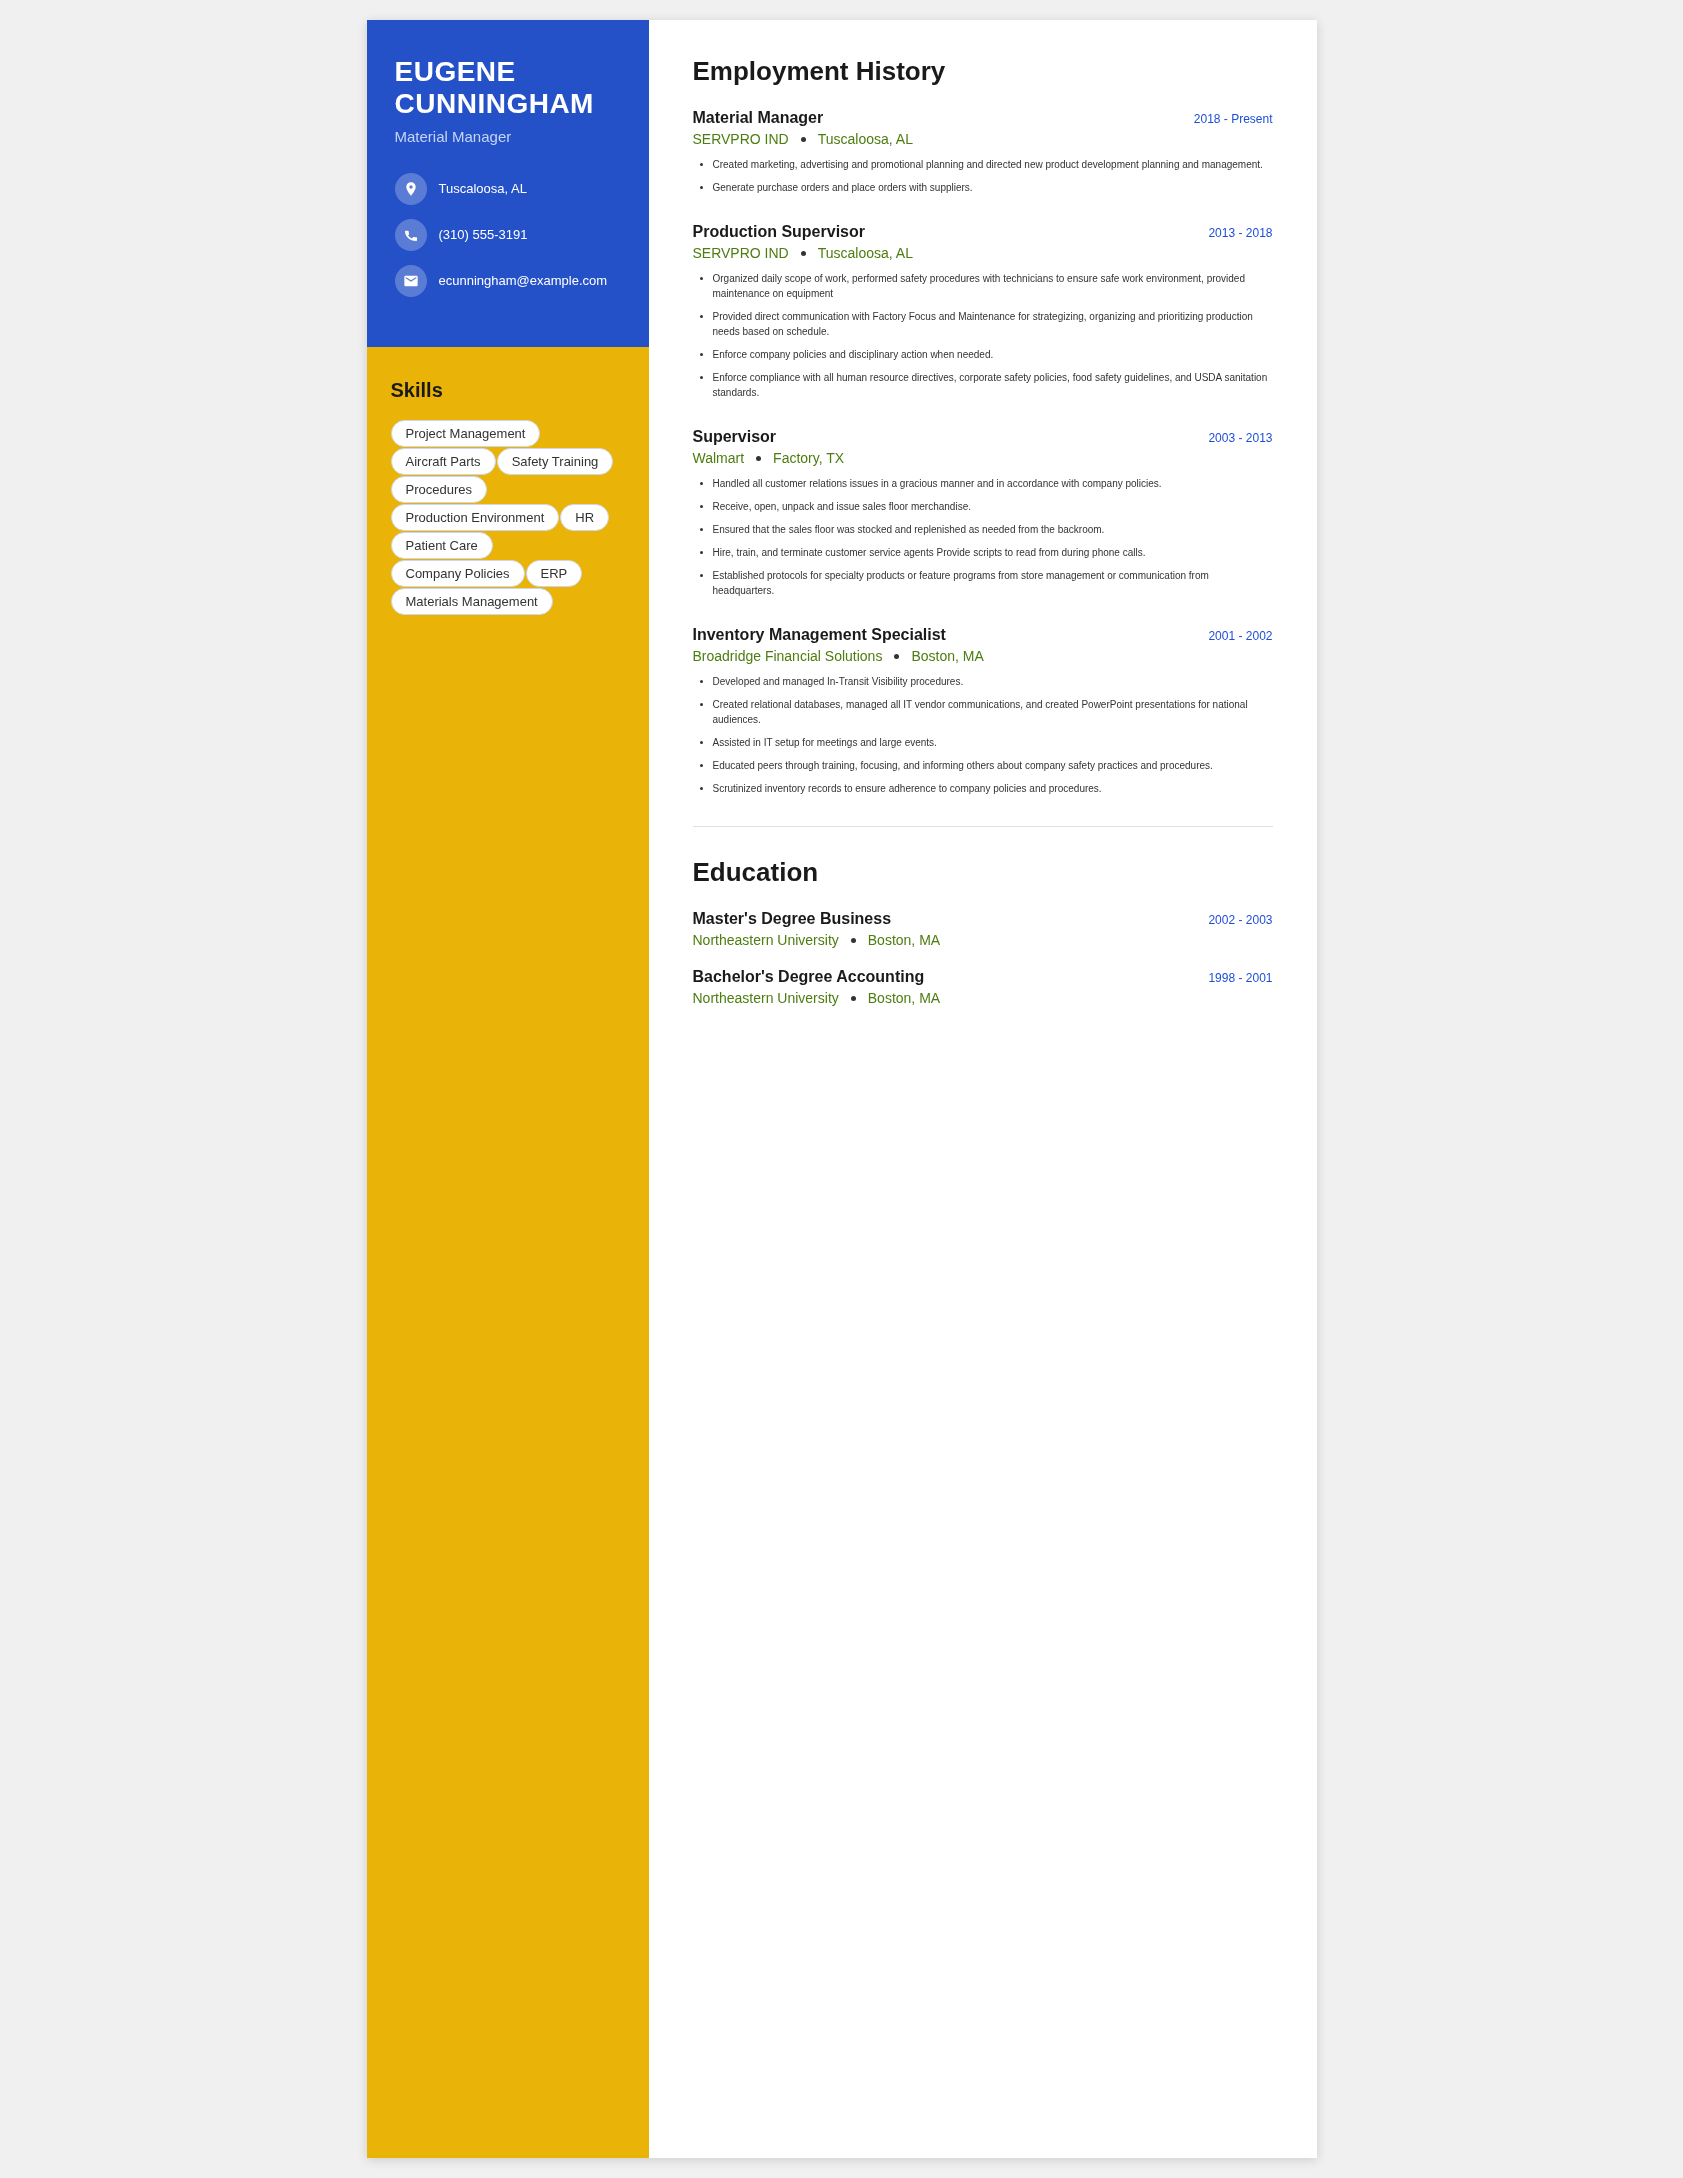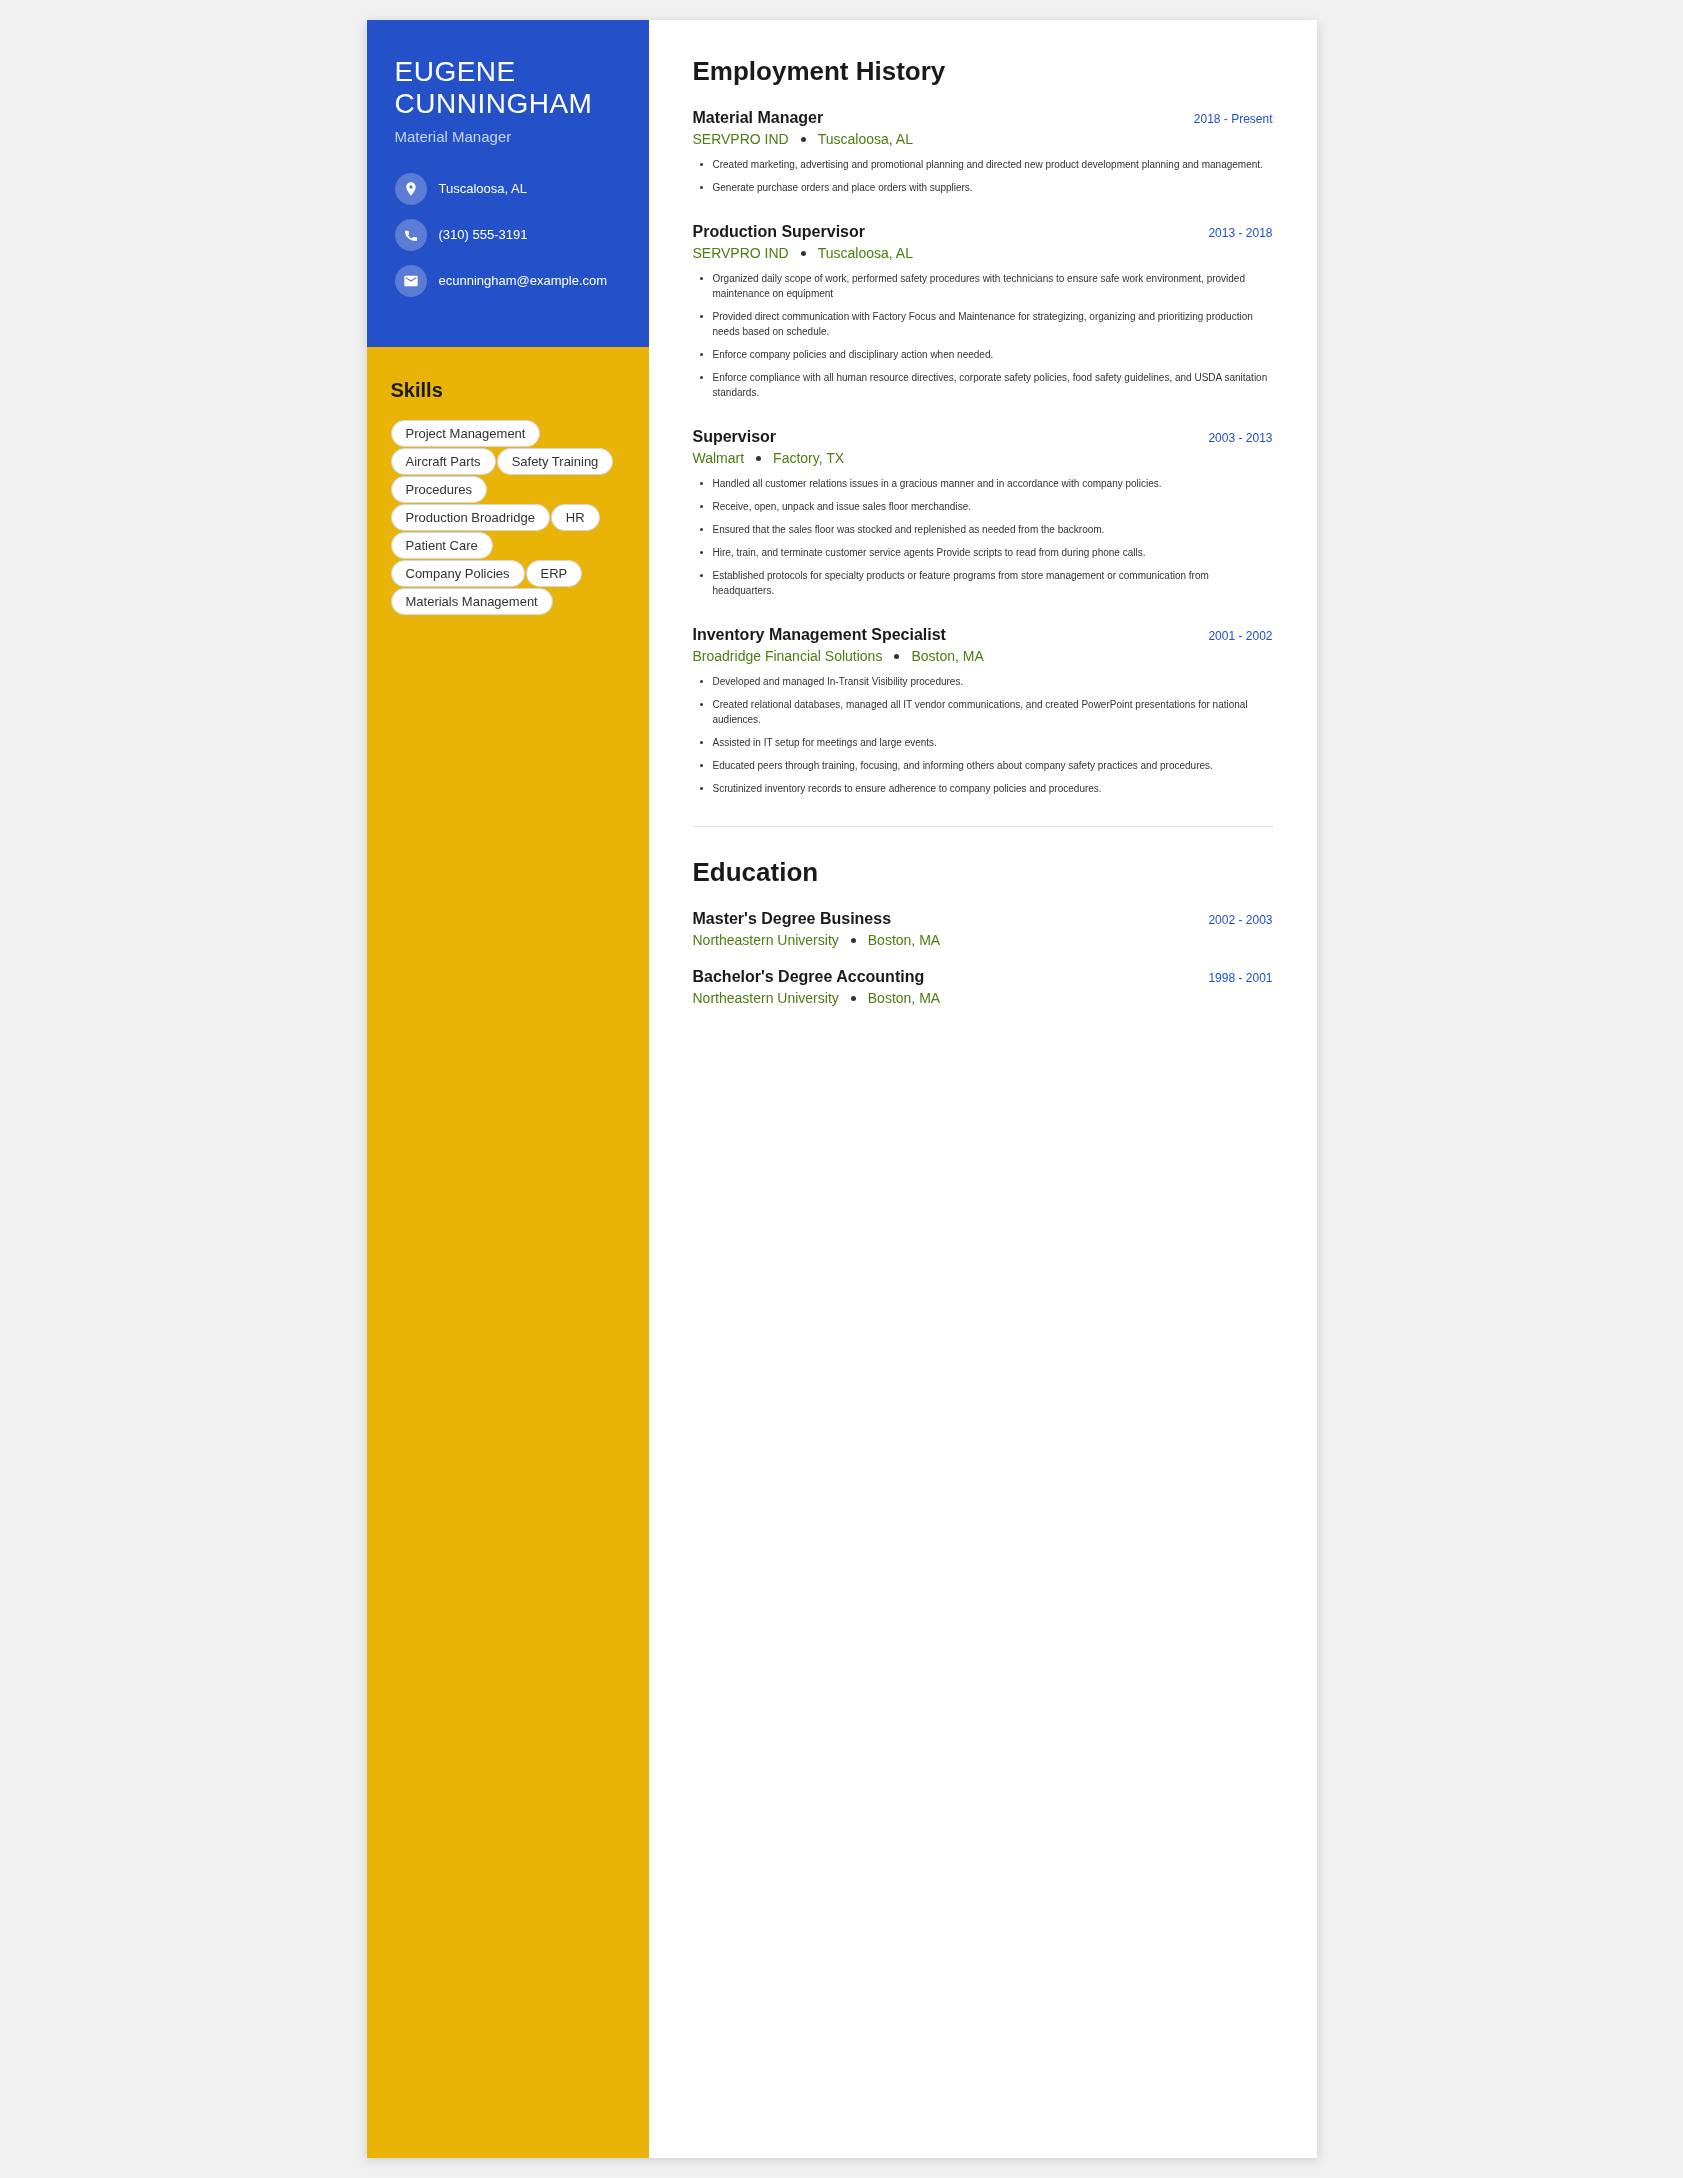--- a/index.html
+++ b/index.html
@@ -27,21 +27,21 @@
       display: flex;
       flex-direction: column;
     }
     .sidebar-top {
       background: #2451c7;
       padding: 36px 28px 36px 28px;
       color: #fff;
     }
     .sidebar-name {
       font-size: 28px;
-      font-weight: 400;
+      font-weight: 700;
       line-height: 1.15;
       letter-spacing: 0.5px;
       text-transform: uppercase;
       margin-bottom: 8px;
     }
     .sidebar-title {
       font-size: 15px;
       font-weight: 400;
       color: #c5d5f5;
       margin-bottom: 28px;
@@ -205,21 +205,21 @@
       </div>
     </div>
 
     <div class="sidebar-bottom">
       <div class="skills-title">Skills</div>
       <div class="skills-list">
       <span class="skill-tag">Project Management</span>
           <span class="skill-tag">Aircraft Parts</span>
           <span class="skill-tag">Safety Training</span>
           <span class="skill-tag">Procedures</span>
-          <span class="skill-tag">Production Broadridge</span>
+          <span class="skill-tag">Production Environment</span>
           <span class="skill-tag">HR</span>
           <span class="skill-tag">Patient Care</span>
           <span class="skill-tag">Company Policies</span>
           <span class="skill-tag">ERP</span>
           <span class="skill-tag">Materials Management</span>
         </div>
     </div>
   </div>
 
   <div class="main">

